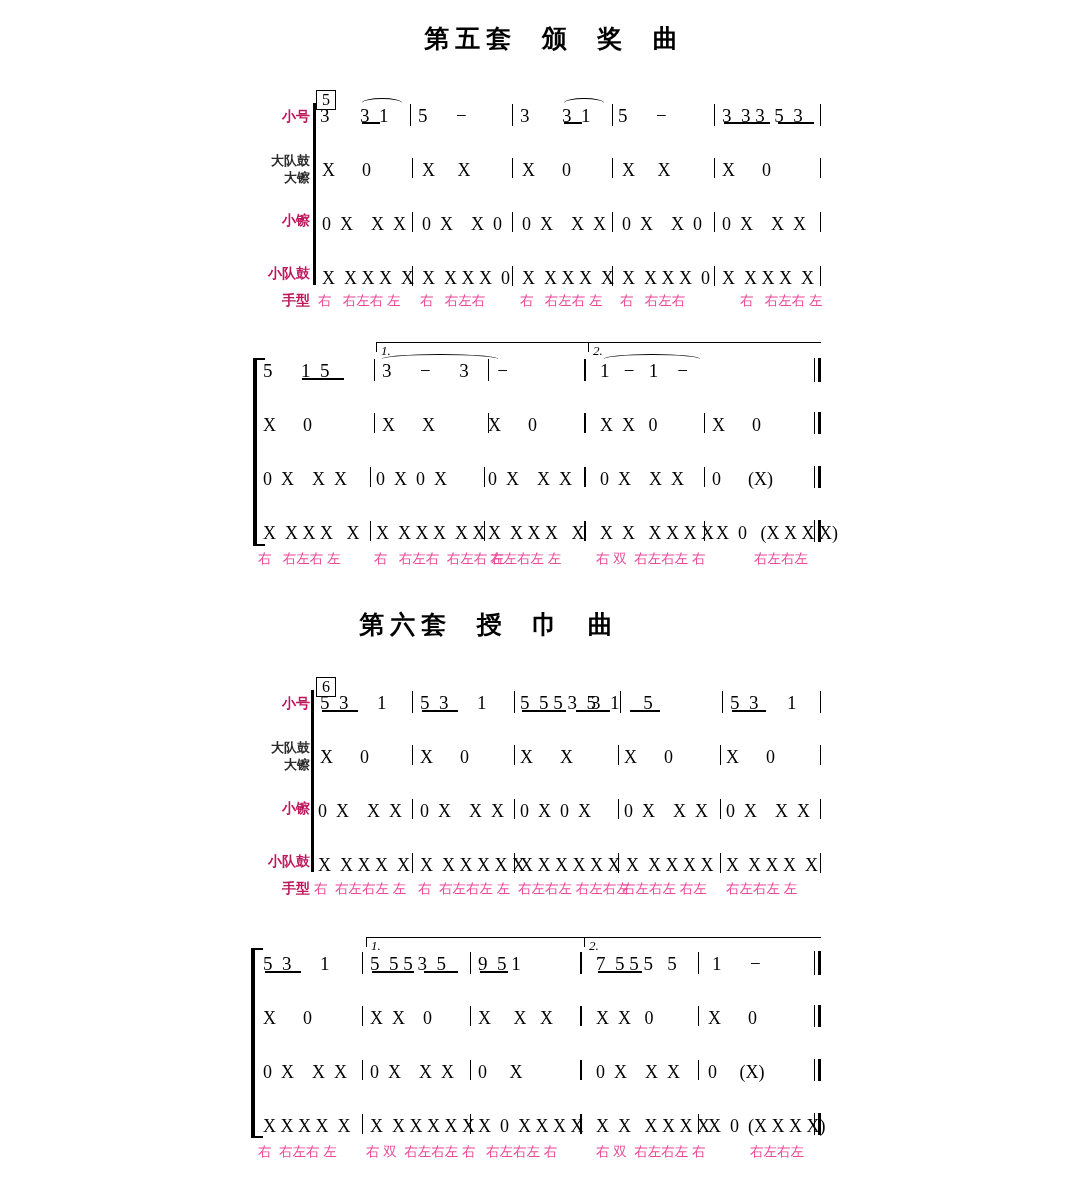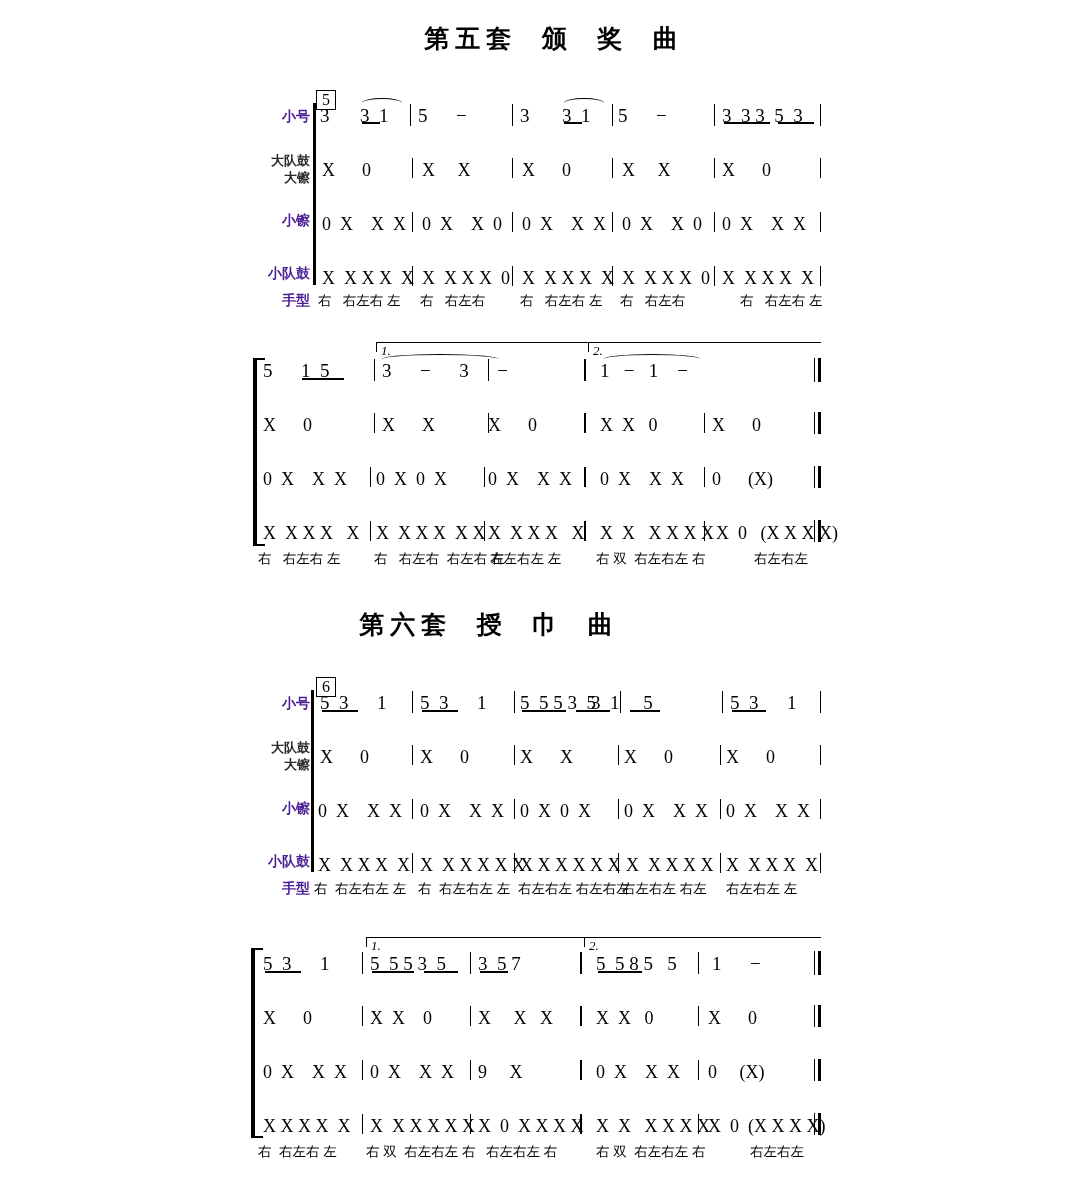--- a/index.html
+++ b/index.html
@@ -29,21 +29,21 @@
     padding-left: 14px;
   }
   
   .abs {
     position: absolute;
     white-space: pre;
   }
   .lbl {
     font-family: "Liberation Sans", sans-serif;
     font-size: 14px;
-    color: #4c1d95;
+    color: #be185d;
     font-weight: bold;
     text-align: right;
   }
   .lbl2 {
     font-family: "Liberation Sans", sans-serif;
     font-size: 13px;
     color: #2b2b2b;
     font-weight: bold;
     text-align: right;
     line-height: 17px;
@@ -63,21 +63,21 @@
     white-space: pre;
   }
   .notes-x {
     font-family: "Liberation Serif", serif;
     font-size: 18px;
     white-space: pre;
   }
   .hand {
     font-family: "Liberation Sans", sans-serif;
     font-size: 13.5px;
-    color: #000000;
+    color: #ec4899;
     white-space: pre;
   }
   .barline {
     position: absolute;
     width: 1px;
     background: #000;
   }
   .thickline {
     position: absolute;
     background: #000;
@@ -335,38 +335,38 @@
   <div class="thickline" style="left:251px;top:948px;width:12px;height:2px;"></div>
   <div class="thickline" style="left:251px;top:1136px;width:12px;height:2px;"></div>
 
   <div class="ending" style="left:366px;top:937px;width:218px;"></div>
   <div class="ending-label" style="left:371px;top:938px;">1.</div>
   <div class="ending" style="left:584px;top:937px;width:236px;"></div>
   <div class="ending-label" style="left:589px;top:938px;">2.</div>
 
   <div class="abs notes" style="left:263px;top:953px;">5  3      1</div>
   <div class="abs notes" style="left:370px;top:953px;">5  5 5 3  5</div>
-  <div class="abs notes" style="left:478px;top:953px;">3  5 7</div>
-  <div class="abs notes" style="left:596px;top:953px;">5  5 8 5   5</div>
+  <div class="abs notes" style="left:478px;top:953px;">9  5 1</div>
+  <div class="abs notes" style="left:596px;top:953px;">7  5 5 5   5</div>
   <div class="abs notes" style="left:712px;top:953px;">1      −</div>
   <div class="beam" style="left:265px;top:971px;width:36px;"></div>
   <div class="beam" style="left:372px;top:971px;width:42px;"></div>
   <div class="beam" style="left:424px;top:971px;width:34px;"></div>
   <div class="beam" style="left:480px;top:971px;width:28px;"></div>
   <div class="beam" style="left:598px;top:971px;width:44px;"></div>
 
   <div class="abs notes-x" style="left:263px;top:1008px;">X      0</div>
   <div class="abs notes-x" style="left:370px;top:1008px;">X  X    0</div>
   <div class="abs notes-x" style="left:478px;top:1008px;">X     X   X</div>
   <div class="abs notes-x" style="left:596px;top:1008px;">X  X   0</div>
   <div class="abs notes-x" style="left:708px;top:1008px;">X      0</div>
 
   <div class="abs notes-x" style="left:263px;top:1062px;">0  X    X  X</div>
   <div class="abs notes-x" style="left:370px;top:1062px;">0  X    X  X</div>
-  <div class="abs notes-x" style="left:478px;top:1062px;">9     X</div>
+  <div class="abs notes-x" style="left:478px;top:1062px;">0     X</div>
   <div class="abs notes-x" style="left:596px;top:1062px;">0  X    X  X</div>
   <div class="abs notes-x" style="left:708px;top:1062px;">0     (X)</div>
 
   <div class="abs notes-x" style="left:263px;top:1116px;">X X X X  X</div>
   <div class="abs notes-x" style="left:370px;top:1116px;">X  X X X X X</div>
   <div class="abs notes-x" style="left:478px;top:1116px;">X  0  X X X X</div>
   <div class="abs notes-x" style="left:596px;top:1116px;">X  X   X X X X</div>
   <div class="abs notes-x" style="left:708px;top:1116px;">X  0  (X X X X)</div>
 
   <div class="abs hand" style="left:258px;top:1143px;">右  右左右 左</div>

